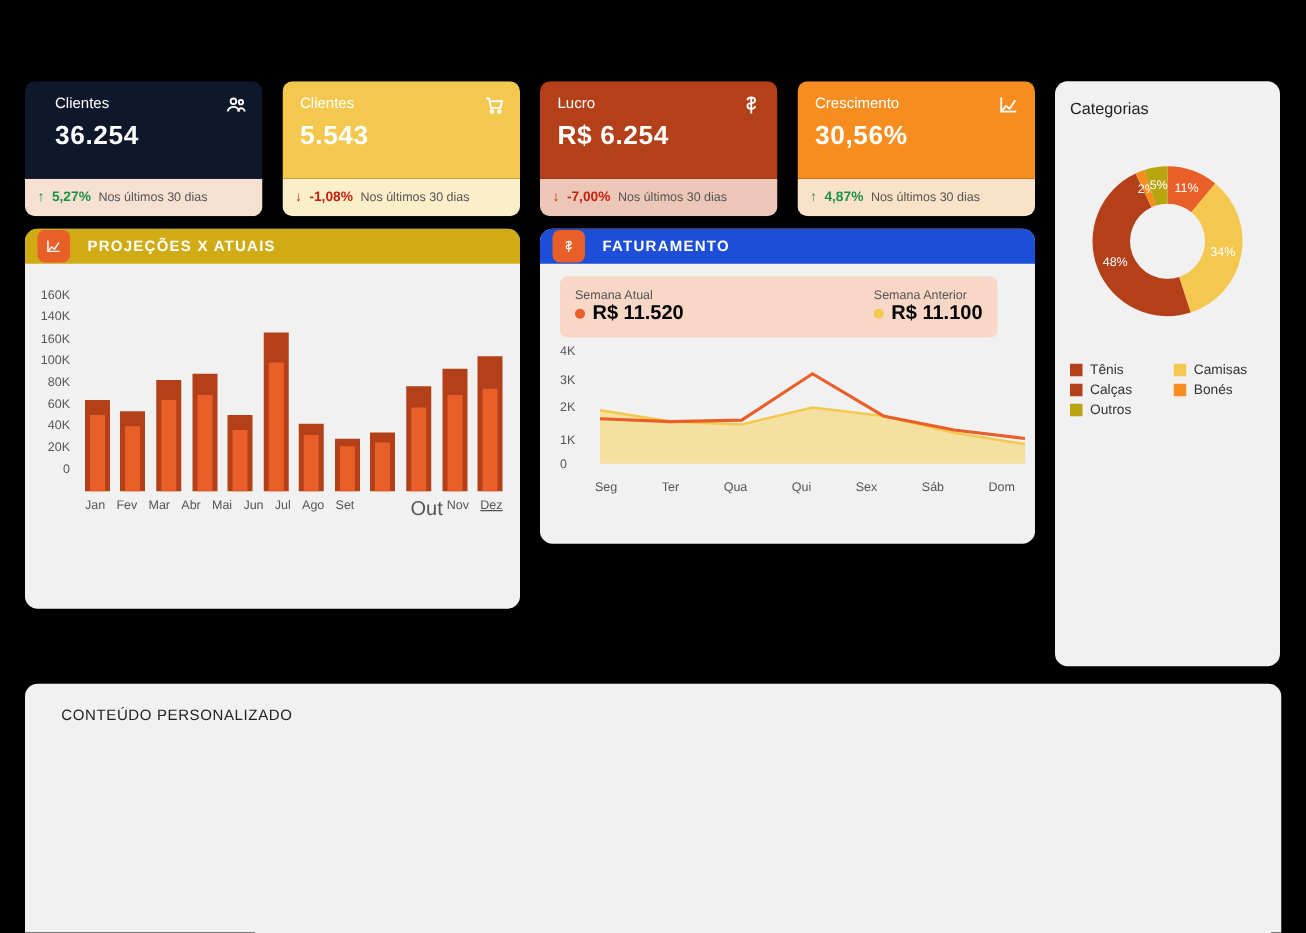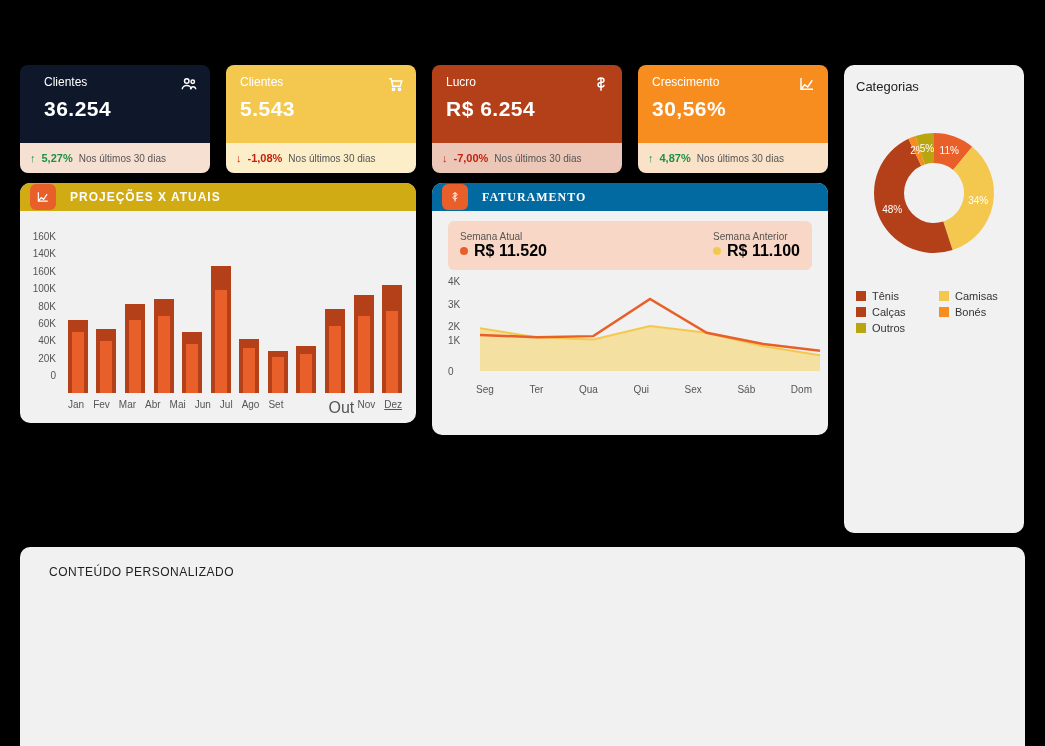--- a/index.html
+++ b/index.html
@@ -84,25 +84,25 @@
     font-size: 12px;
     font-weight: 700;
     letter-spacing: 1px;
     padding-left: 10px;
     gap: 14px;
   }
   .panel-hdr .hicon {
     width: 26px; height: 26px; border-radius: 6px;
     display: flex; align-items: center; justify-content: center;
   }
-  .panel-proj { flex: 0 0 396px; height: 240px; }
+  .panel-proj { flex: 0 0 396px; height: 304px; }
   .panel-proj .panel-hdr { background: #d1ab13; }
   .panel-proj .panel-hdr .hicon { background: #e85f29; }
   .panel-fat  { flex: 0 0 396px; height: 252px; }
-  .panel-fat  .panel-hdr { background: #0369a1; font-family: Liberation Serif, serif; }
+  .panel-fat  .panel-hdr { background: #1d4ed8; }
   .panel-fat  .panel-hdr .hicon { background: #e85f29; }
 
   .panel-cat {
     flex: 0 0 180px;
     height: 468px;
     background: #f1f1f1;
     border-radius: 10px;
     box-shadow: 0 1px 2px rgba(0,0,0,0.25);
     padding: 14px 12px;
     margin-top: -118px;
@@ -119,21 +119,21 @@
     position: absolute;
     left: 10px; top: 20px;
     font-size: 10px; color: #555;
     display: flex; flex-direction: column; justify-content: space-between;
     height: 150px;
     text-align: right;
     width: 26px;
   }
 
   .fat-summary {
-    margin: 10px 16px 6px 16px;
+    margin: 10px 30px 6px 16px;
     background: #f8d7c6;
     border-radius: 6px;
     display: flex;
     padding: 10px 12px;
     gap: 30px;
   }
   .fat-summary .col { display:flex; flex-direction:column; align-items:flex-start; }
   .fat-summary .lbl { font-size: 10px; color: #555; }
   .fat-summary .val { font-size: 16px; font-weight: 700; display:flex; align-items:center; gap:6px;text-align:right; }
   .dot { width:8px; height:8px; border-radius:50%; display:inline-block; }
@@ -357,21 +357,21 @@
       <div class="line-chart">
         <svg id="fat-svg" width="360" height="100" style="margin-left:22px;">
             <path d="M10,52.25 L66.66666666666666,61.25 L123.33333333333333,63.5 L180,50 L236.66666666666666,56.75 L293.3333333333333,70.25 L350,79.25 L 350,95 L 10,95 Z" fill="#f4e0a0" stroke="none"></path>
             <path d="M10,52.25 L66.66666666666666,61.25 L123.33333333333333,63.5 L180,50 L236.66666666666666,56.75 L293.3333333333333,70.25 L350,79.25" stroke="#f4c84e" fill="none" stroke-width="2"></path>
             <path d="M10,59 L66.66666666666666,61.25 L123.33333333333333,60.125 L180,23 L236.66666666666666,56.75 L293.3333333333333,68 L350,74.75" stroke="#e85f29" fill="none" stroke-width="2.5"></path>
           </svg>
         <div id="fat-yl">
             <div class="yl" style="top: 0px;">4K</div>
             <div class="yl" style="top: 22.5px;">3K</div>
             <div class="yl" style="top: 45px;">2K</div>
-            <div class="yl" style="top: 59px;">1K</div>
+            <div class="yl" style="top: 71px;">1K</div>
             <div class="yl" style="top: 90px;">0</div>
           </div>
         <div class="xlabs" id="fat-xlab">
             <span>Seg</span>
             <span>Ter</span>
             <span>Qua</span>
             <span>Qui</span>
             <span>Sex</span>
             <span>Sáb</span>
             <span>Dom</span>

